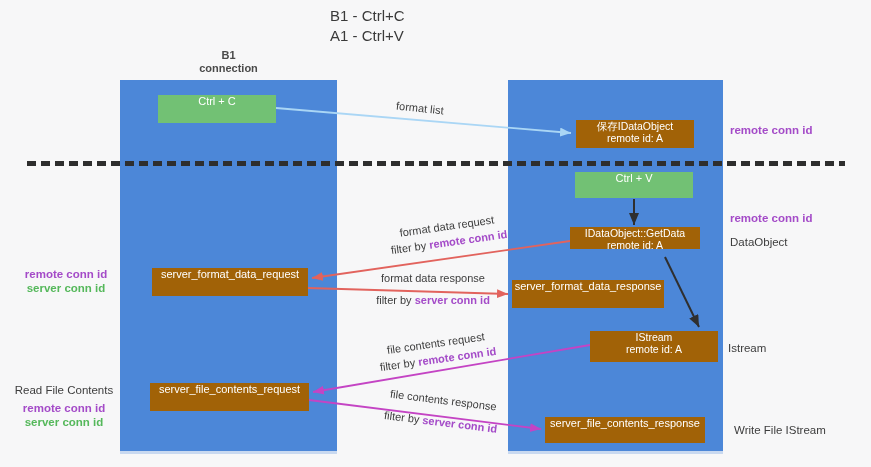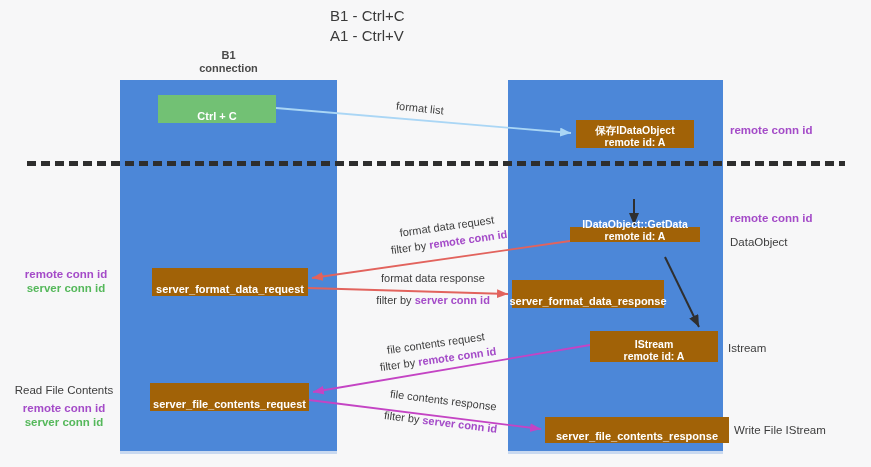--- a/index.html
+++ b/index.html
@@ -5,22 +5,22 @@
   * { margin:0; padding:0; box-sizing:border-box; }
   html,body { background:#f7f7f8; font-family:"Liberation Sans", sans-serif; }
   .canvas { position:relative; width:871px; height:467px; background:#f7f7f8; overflow:hidden; }
 
   .title-block { position:absolute; left:330px; top:6px; width:200px; 
                  font-size:15px; line-height:20px; color:#3a3a3a; }
 
   .lane-header { position:absolute; text-align:center; font-size:11px; line-height:13px; color:#4a4a4a;font-weight:bold; }
   .lane { position:absolute; background:#4c87d8; border-bottom:3px solid #c9d9f0; }
 
-  .box { position:absolute; display:flex; flex-direction:column; align-items:center; justify-content:flex-end;
-         color:#ffffff; text-align:center; font-size:11px; line-height:13px;font-weight:bold; }
+  .box { position:absolute; display:flex; flex-direction:column; align-items:center; justify-content:flex-start;
+         color:#ffffff; text-align:center; font-size:11px; line-height:13px; }
   .box.two-line { font-size:10.5px; line-height:12px; }
   .box.green { background:#72c174; }
   .box.orange { background:#a16207; }
 
   .dashed-line { position:absolute; left:27px; top:161px; width:818px; height:5px;
     background:repeating-linear-gradient(to right,#2e2e2e 0px,#2e2e2e 9px,transparent 9px,transparent 14px); }
 
   svg.arrows { position:absolute; left:0; top:0; pointer-events:none; }
 
   .side-label { position:absolute; font-size:11.5px; line-height:14px; color:#3d3d3d; white-space:nowrap; }
@@ -82,22 +82,25 @@
 
   <div class="box green" style="left:158px; top:95px; width:118px; height:28px;">
     <div>Ctrl + C</div>
   </div>
 
   <div class="box orange two-line" style="left:576px; top:120px; width:118px; height:28px;">
     <div>保存IDataObject</div>
     <div>remote id: A</div>
   </div>
 
+  <div class="box green" style="left:575px; top:172px; width:118px; height:26px;">
+    <div>Ctrl + V</div>
+  </div>
 
-  <div class="box orange two-line" style="left:570px; top:227px; width:130px; height:15px;">
+  <div class="box orange two-line" style="left:570px; top:227px; width:130px; height:22px;">
     <div>IDataObject::GetData</div>
     <div>remote id: A</div>
   </div>
 
   <div class="box orange" style="left:152px; top:268px; width:156px; height:28px;">
     <div>server_format_data_request</div>
   </div>
 
   <div class="box orange" style="left:512px; top:280px; width:152px; height:28px;">
     <div>server_format_data_response</div>
@@ -105,21 +108,21 @@
 
   <div class="box orange two-line" style="left:590px; top:331px; width:128px; height:31px;">
     <div>IStream</div>
     <div>remote id: A</div>
   </div>
 
   <div class="box orange" style="left:150px; top:383px; width:159px; height:28px;">
     <div>server_file_contents_request</div>
   </div>
 
-  <div class="box orange" style="left:545px; top:417px; width:184px; height:26px;">
+  <div class="box orange" style="left:545px; top:417px; width:160px; height:26px;">
     <div>server_file_contents_response</div>
   </div>
 
   <div class="edge-label rot-pos6" style="left:396px; top:102px;">
     <div>format list</div>
   </div>
 
   <div class="edge-label rot-neg" style="left:383px; top:220px; width:130px;">
     <div>format data request</div>
     <div class="line2">

